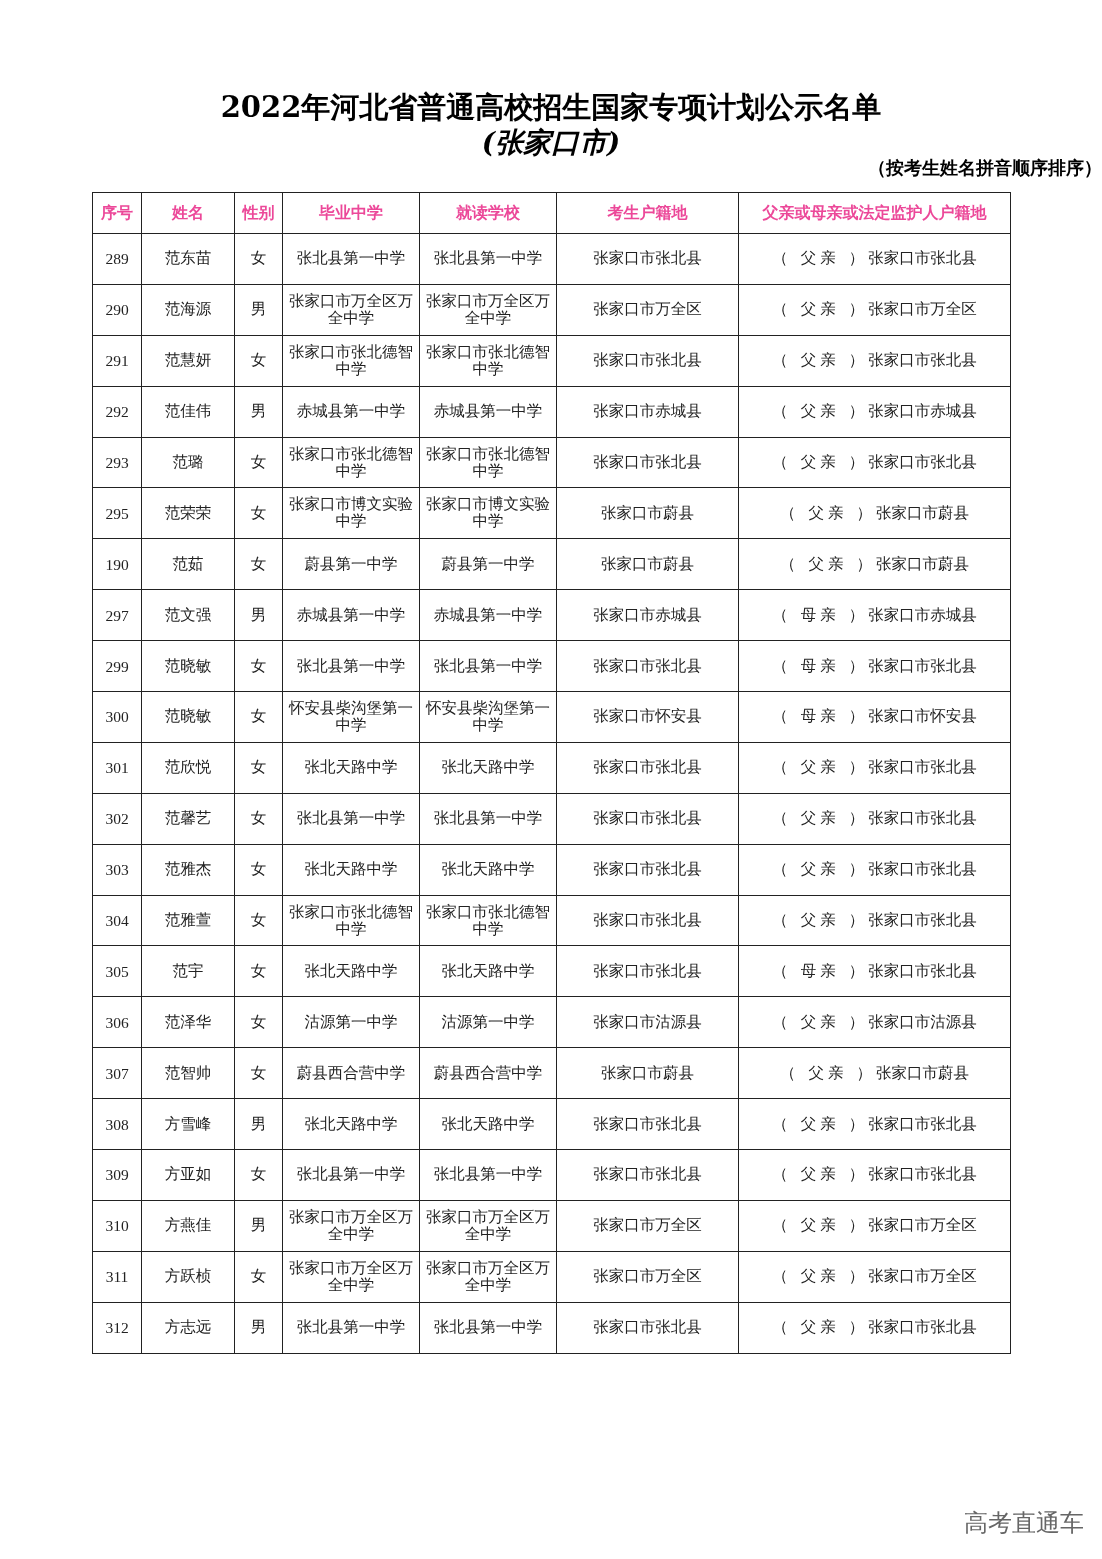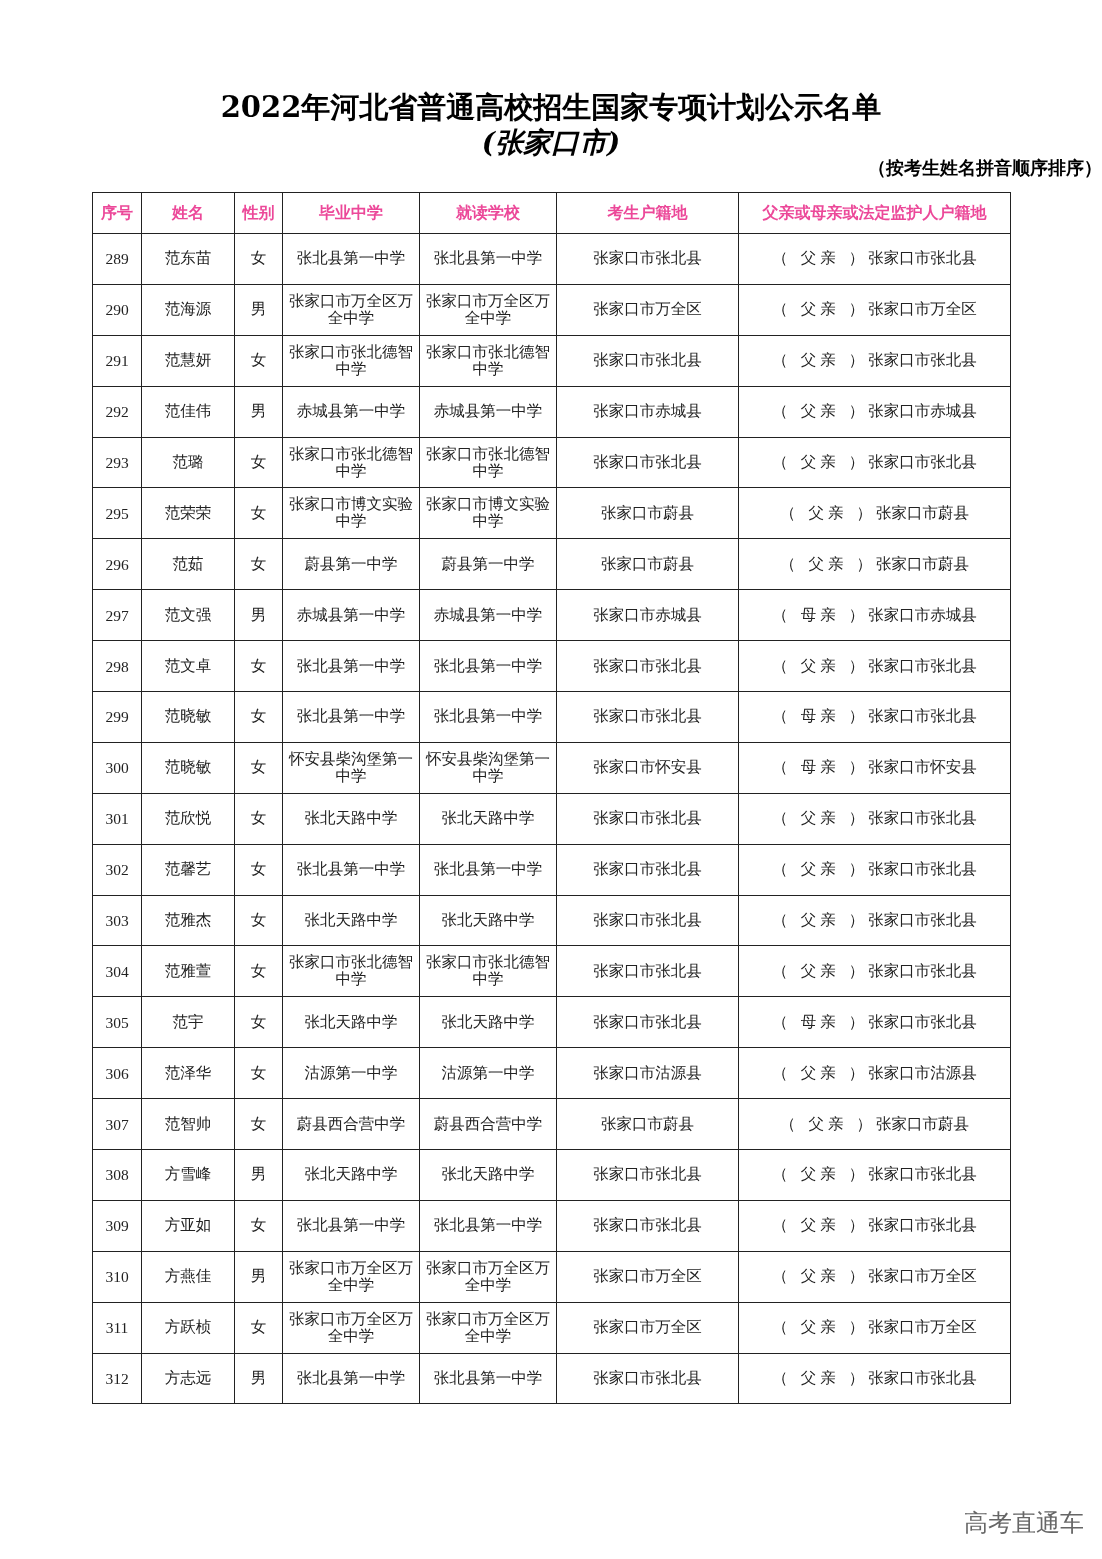--- a/index.html
+++ b/index.html
@@ -96,47 +96,38 @@
       <tr>
         <td class="num">295</td>
         <td>范荣荣</td>
         <td>女</td>
         <td class="school">张家口市博文实验中学</td>
         <td class="school">张家口市博文实验中学</td>
         <td>张家口市蔚县</td>
         <td class="guard"><span class="rel">（ 父亲 ）</span><span>张家口市蔚县</span></td>
       </tr>
       <tr>
-        <td class="num">296</td>
+        <td class="num">190</td>
         <td>范茹</td>
         <td>女</td>
         <td class="school">蔚县第一中学</td>
         <td class="school">蔚县第一中学</td>
         <td>张家口市蔚县</td>
         <td class="guard"><span class="rel">（ 父亲 ）</span><span>张家口市蔚县</span></td>
       </tr>
       <tr>
         <td class="num">297</td>
         <td>范文强</td>
         <td>男</td>
         <td class="school">赤城县第一中学</td>
         <td class="school">赤城县第一中学</td>
         <td>张家口市赤城县</td>
         <td class="guard"><span class="rel">（ 母亲 ）</span><span>张家口市赤城县</span></td>
       </tr>
       <tr>
-        <td class="num">298</td>
-        <td>范文卓</td>
-        <td>女</td>
-        <td class="school">张北县第一中学</td>
-        <td class="school">张北县第一中学</td>
-        <td>张家口市张北县</td>
-        <td class="guard"><span class="rel">（ 父亲 ）</span><span>张家口市张北县</span></td>
-      </tr>
-      <tr>
         <td class="num">299</td>
         <td>范晓敏</td>
         <td>女</td>
         <td class="school">张北县第一中学</td>
         <td class="school">张北县第一中学</td>
         <td>张家口市张北县</td>
         <td class="guard"><span class="rel">（ 母亲 ）</span><span>张家口市张北县</span></td>
       </tr>
       <tr>
         <td class="num">300</td>

